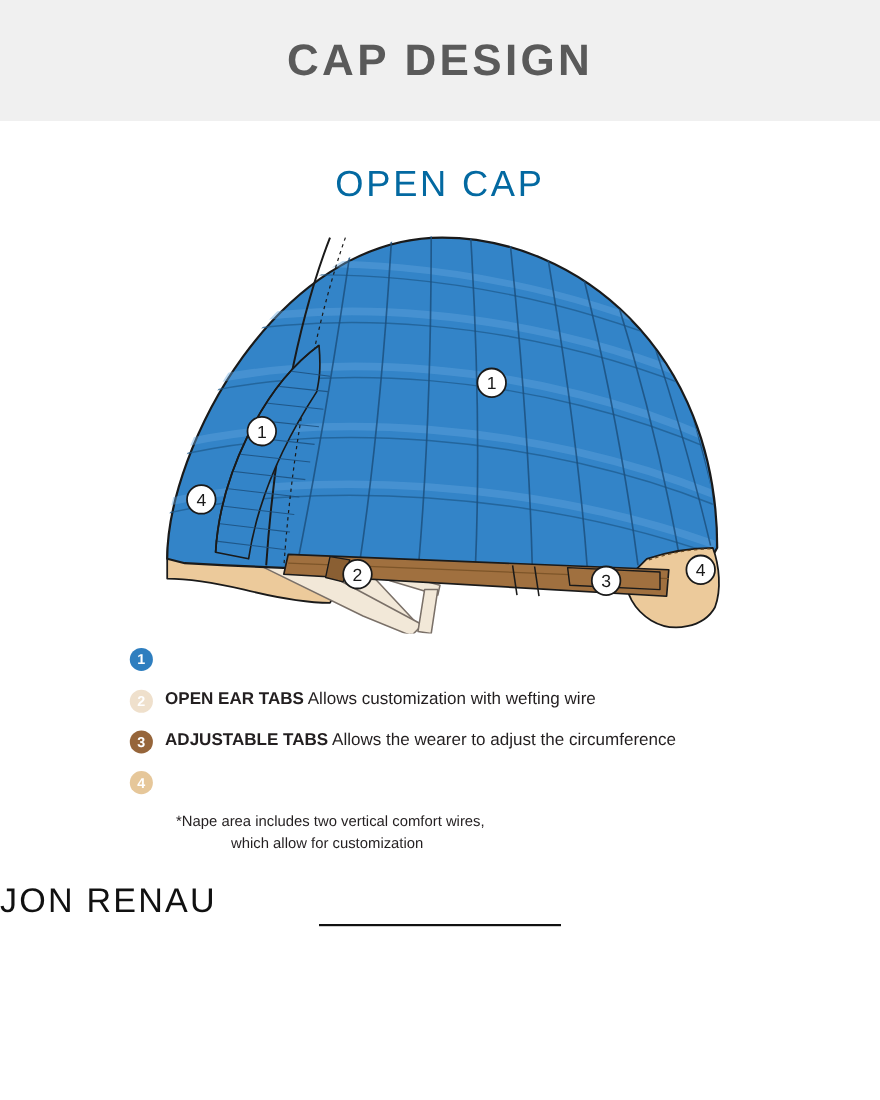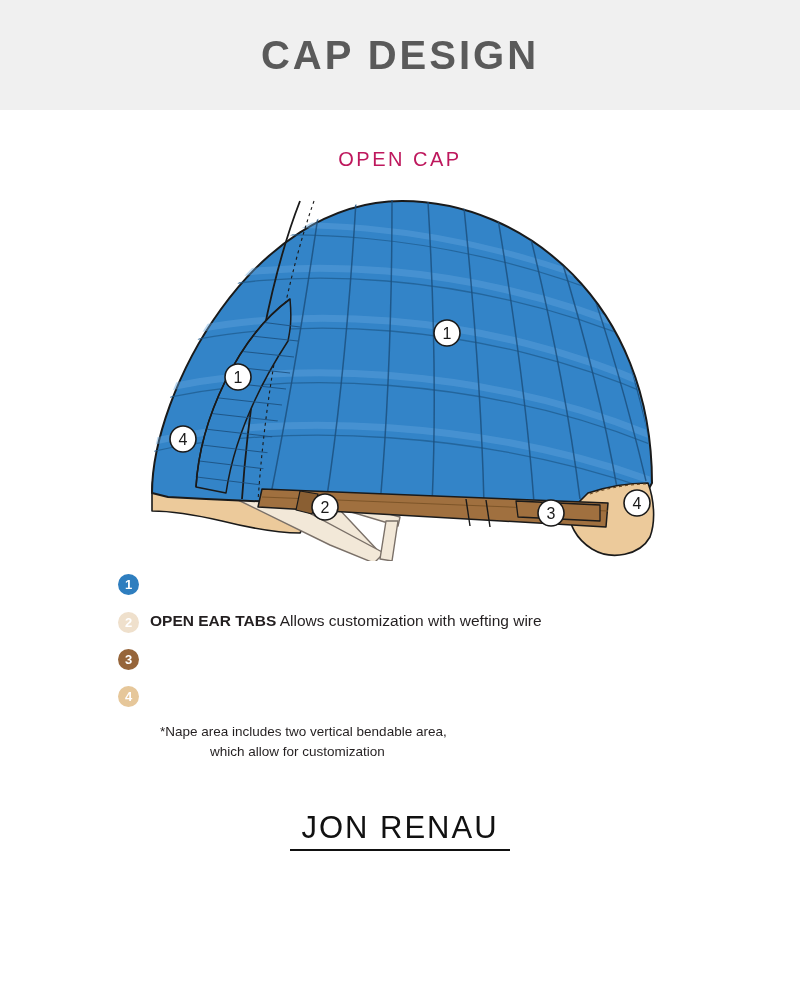--- a/index.html
+++ b/index.html
@@ -36,23 +36,23 @@
     font-family: "Liberation Sans", sans-serif;
   }
 
   
   .subtitle-wrap {
     width: 800px;
     text-align: center;
     margin-top: 38px;
   }
   .subtitle {
-    font-size: 20px;
+    font-size: 33px;
     font-weight: 300;
-    color: #be185d;
+    color: #0369a1;
     letter-spacing: 2.5px;
     font-family: "Liberation Sans", sans-serif;
   }
 
   
   .diagram-wrap {
     width: 800px;
     height: 380px;
     position: relative;
     margin-top: 10px;
@@ -107,22 +107,21 @@
     font-size: 13.5px;
     line-height: 1.45;
     color: #231f20;
     font-family: "Liberation Sans", sans-serif;
   }
   .footnote .fn-line2 { padding-left: 4px; margin-left: 46px; }
 
   
   .brand {
     width: 800px;
-    text-align: center;
-    margin-top: 50px;
+    margin-top: 26px;
   }
   .brand-top {
     font-size: 31px;
     letter-spacing: 2px;
     color: #111111;
     font-weight: 400;
     font-family: "Liberation Sans", sans-serif;
     line-height: 1.1;
   }
   .brand-rule {
@@ -275,28 +274,31 @@
 
   <div class="legend-row compact">
     <div class="badge" style="background:#efe0cc;color:#ffffff">2</div>
     <div class="legend-text">
       <span class="term">OPEN EAR TABS</span><span> </span><span>Allows customization with wefting wire</span>
     </div>
   </div>
 
   <div class="legend-row compact">
     <div class="badge" style="background:#96653a">3</div>
+    <div class="legend-text">
+      <span class="term">ADJUSTABLE TABS</span><span> </span><span>Allows the wearer to adjust the circumference</span>
+    </div>
   </div>
 
   <div class="legend-row compact">
     <div class="badge" style="background:#e6c79a">4</div>
   </div>
 
   <div class="footnote">
-    <div>*Nape area includes two vertical bendable area,</div>
+    <div>*Nape area includes two vertical comfort wires,</div>
     <div class="fn-line2">which allow for customization</div>
   </div>
 </div>
 
 <div class="brand">
   <div class="brand-top">JON RENAU</div>
   <div class="brand-rule"></div>
 </div>
 
 </body></html>

